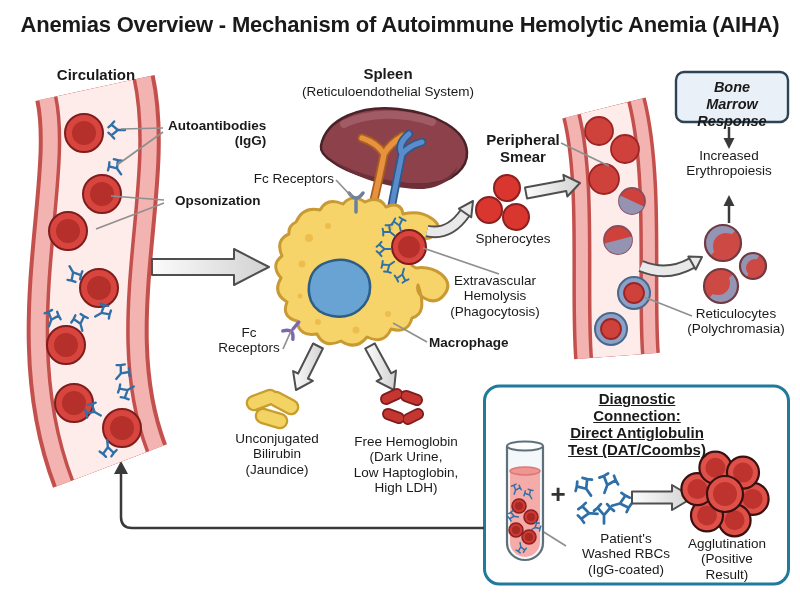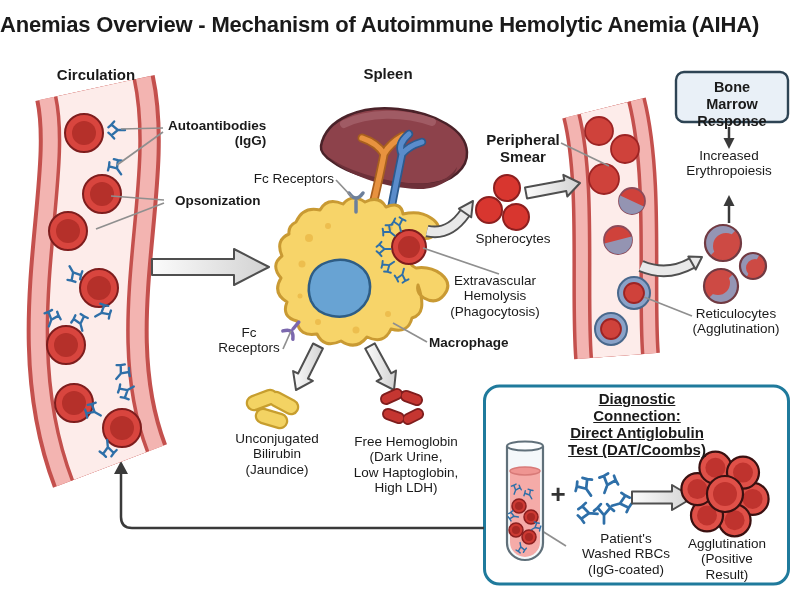--- a/index.html
+++ b/index.html
@@ -11,27 +11,27 @@
     --nucleus:#68a3d3; --nucleus_border:#2e5d85;
     --receptor_purple:#7b68ae; --receptor_gray:#6c7f9b;
     --retic_blue:#8aa2c8; --bilirubin:#f3d363; --bilirubin_border:#c79e2e;
     --hemoglobin:#c53631; --bm_box_fill:#e9f0f7; --bm_box_border:#2e4454;
     --diag_border:#1f7a9c; --arrow_dark:#3a3a3a; --text:#1a1a1a;
   }
   html,body{margin:0;padding:0;}
   body{width:800px;height:600px;background:#fff;font-family:"Liberation Sans",sans-serif;}
   #stage{position:relative;width:800px;height:600px;overflow:hidden;background:#fff;}
   #stage svg{position:absolute;left:0;top:0;}
-  .title{position:absolute;left:0;top:12px;width:716px;text-align:center;font-size:22px;font-weight:700;color:var(--text);white-space:nowrap;letter-spacing:-.2px;}
+  .title{position:absolute;left:0;top:12px;width:800px;text-align:center;font-size:22px;font-weight:700;color:var(--text);white-space:nowrap;letter-spacing:-.2px;}
   .lbl{position:absolute;font-size:13.5px;line-height:1.14;color:var(--text);text-align:center;transform:translateX(-50%);white-space:pre-line;}
   .h{font-size:15px;font-weight:700;}
   .b{font-weight:700;}
   .left{transform:none;text-align:right;font-weight:bold;}
   .right{transform:none;text-align:right;}
-  .bmx{font-size:14.5px;font-weight:700;line-height:1.18;}
+  .bmx{font-size:14.5px;font-weight:700;line-height:1.18;font-style:italic;}
   .dg{font-size:15px;text-decoration:underline;}
   .plus{font-size:26px;font-weight:700;color:#333;}
   
   .vout{stroke:var(--vessel_border);fill:none;}
   .vband{stroke:var(--vessel_wall);fill:none;}
   .vlum{stroke:var(--vessel_lumen);fill:none;}
   .rbco{fill:var(--rbc);stroke:#7e1d1d;stroke-width:2;}
   .rbci{fill:var(--rbc_dark);}
   .rbcflat{fill:#cf423b;stroke:#9c2424;stroke-width:1.8;}
   .mix{fill:#cf423b;stroke:#8c4a5a;stroke-width:1.8;}
@@ -327,20 +327,21 @@
 </svg>
 
 <div class="title">Anemias Overview - Mechanism of Autoimmune Hemolytic Anemia (AIHA)</div>
 
 <div class="lbl h" style="left:96px;top:66px">Circulation</div>
 <div class="lbl left" style="left:168px;top:118px">Autoantibodies
 (IgG)</div>
 <div class="lbl left" style="left:175px;top:193px">Opsonization</div>
 
 <div class="lbl h" style="left:388px;top:65px">Spleen</div>
+<div class="lbl" style="left:388px;top:84px">(Reticuloendothelial System)</div>
 <div class="lbl right" style="left:250px;top:171px;width:84px">Fc Receptors</div>
 <div class="lbl" style="left:249px;top:325px">Fc
 Receptors</div>
 <div class="lbl left" style="left:429px;top:335px">Macrophage</div>
 <div class="lbl" style="left:495px;top:273px">Extravascular
 Hemolysis
 (Phagocytosis)</div>
 
 <div class="lbl h" style="left:523px;top:131px">Peripheral
 Smear</div>
@@ -352,21 +353,21 @@
 <div class="lbl" style="left:406px;top:434px">Free Hemoglobin
 (Dark Urine,
 Low Haptoglobin,
 High LDH)</div>
 
 <div class="lbl bmx" style="left:732px;top:79px">Bone Marrow
 Response</div>
 <div class="lbl" style="left:729px;top:148px">Increased
 Erythropoiesis</div>
 <div class="lbl" style="left:736px;top:306px">Reticulocytes
-(Agglutination)</div>
+(Polychromasia)</div>
 
 <div class="lbl b dg" style="left:637px;top:390px">Diagnostic Connection:
 Direct Antiglobulin Test (DAT/Coombs)</div>
 <div class="lbl plus" style="left:558px;top:480px">+</div>
 <div class="lbl" style="left:626px;top:531px">Patient's
 Washed RBCs
 (IgG-coated)</div>
 <div class="lbl" style="left:727px;top:536px">Agglutination
 (Positive Result)</div>
 

